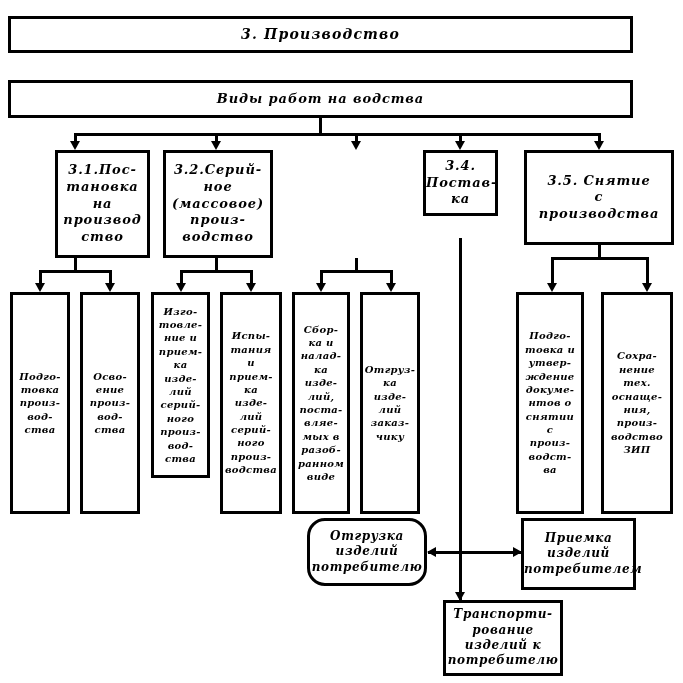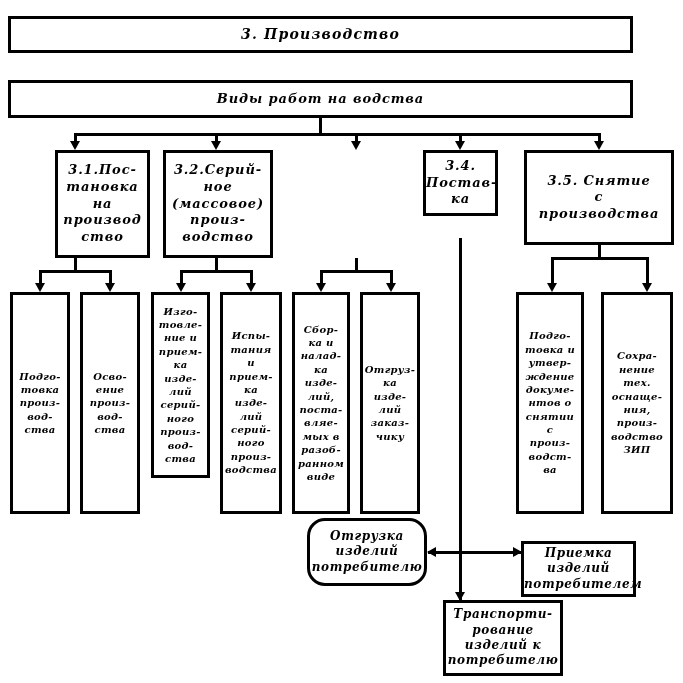--- a/index.html
+++ b/index.html
@@ -164,21 +164,21 @@
   <div class="box b-narrow" style="left:516px; top:292px; width:68px; height:222px;">
     <span class="txt">Подго-<br>товка и<br>утвер-<br>ждение<br>докуме-<br>нтов о<br>снятии<br>с<br>произ-<br>водст-<br>ва</span>
   </div>
   <div class="box b-narrow" style="left:601px; top:292px; width:72px; height:222px;">
     <span class="txt">Сохра-<br>нение<br>тех.<br>оснаще-<br>ния,<br>произ-<br>водство<br>ЗИП</span>
   </div>
 
   <div class="box b-bottom" style="left:307px; top:518px; width:120px; height:68px;border-radius:18px;">
     <span class="txt">Отгрузка<br>изделий<br>потребителю</span>
   </div>
-  <div class="box b-bottom" style="left:521px; top:541px; width:115px; height:56px;">
+  <div class="box b-bottom" style="left:521px; top:518px; width:115px; height:72px;">
     <span class="txt">Приемка<br>изделий<br>потребителем</span>
   </div>
   <div class="box b-bottom" style="left:402px; top:600px; width:120px; height:76px;margin-left:41px;">
     <span class="txt">Транспорти-<br>рование<br>изделий к<br>потребителю</span>
   </div>
 
   <div class="ln hln" style="left:428px; top:551px; width:93px;"></div>
   <div class="arr-l" style="left:427px; top:547px;"></div>
   <div class="arr-r" style="left:513px; top:547px;"></div>
 

